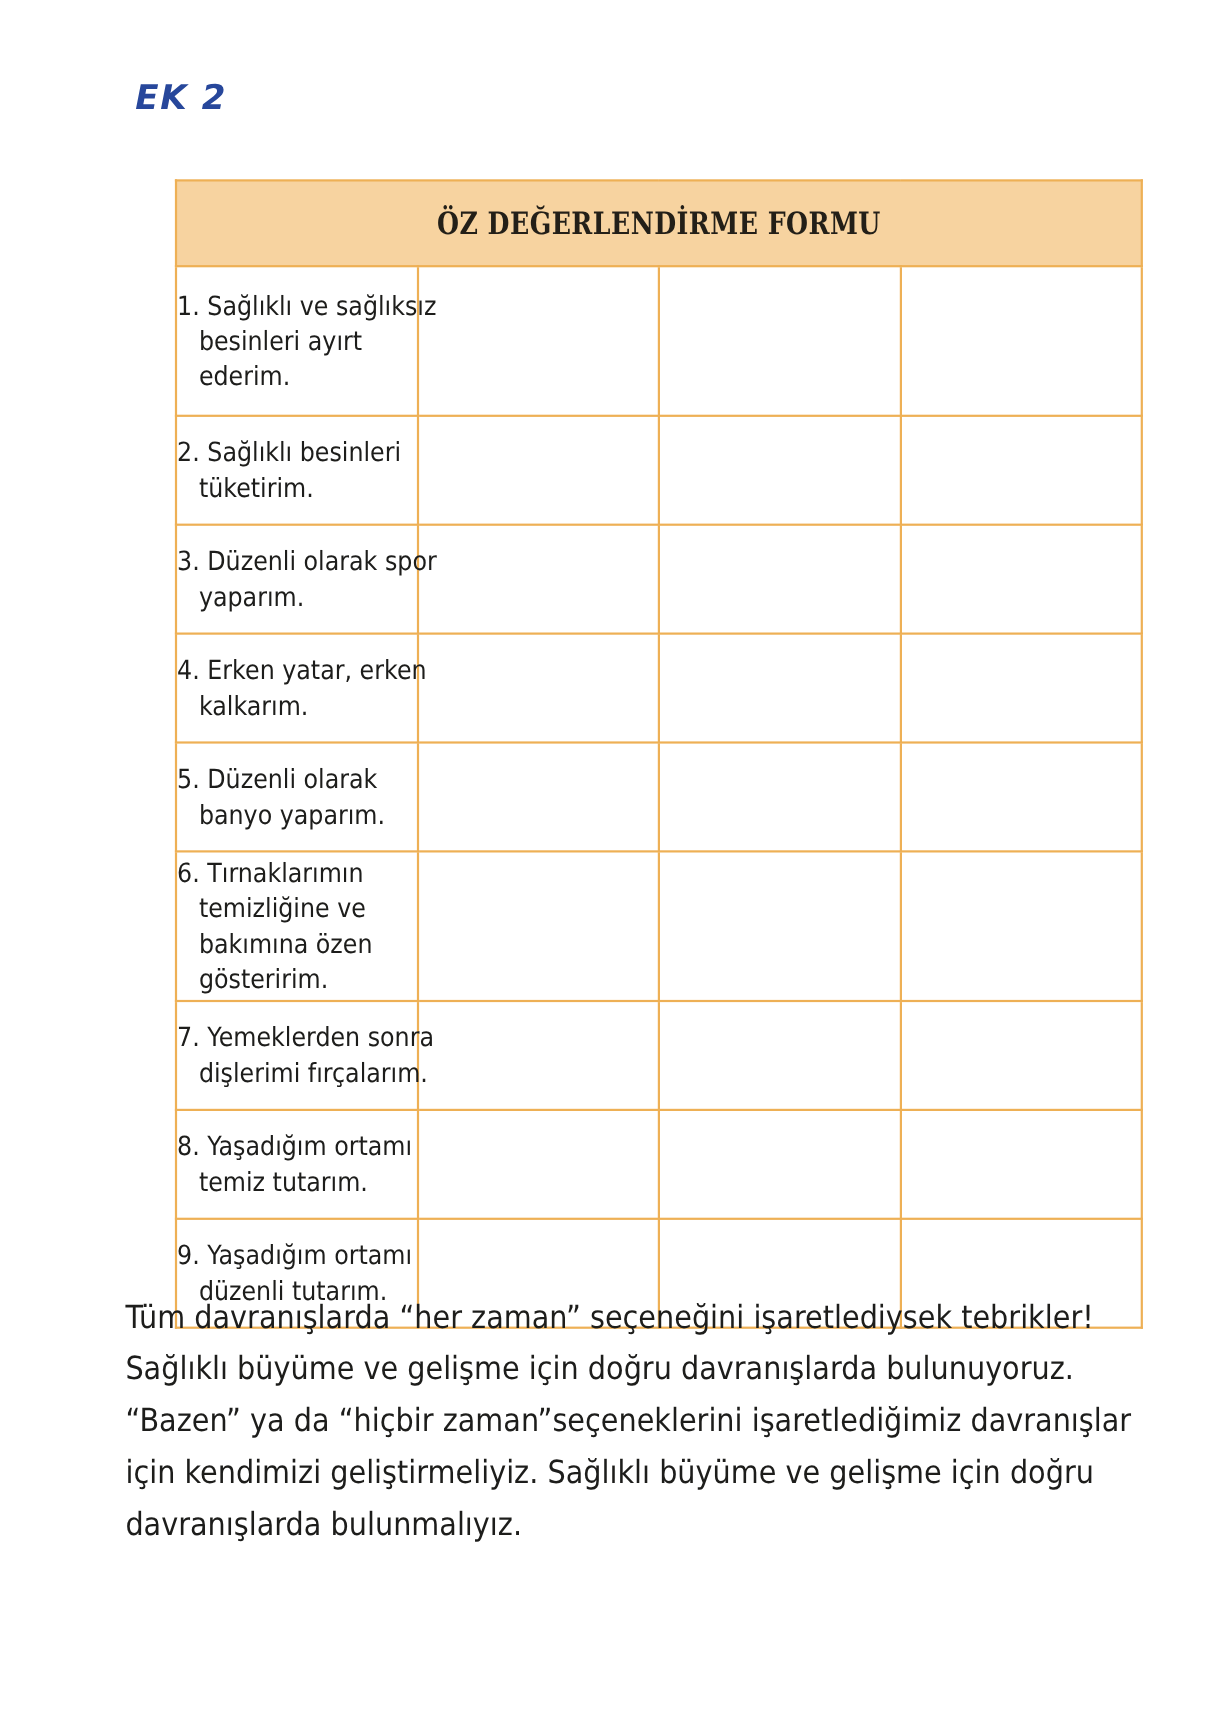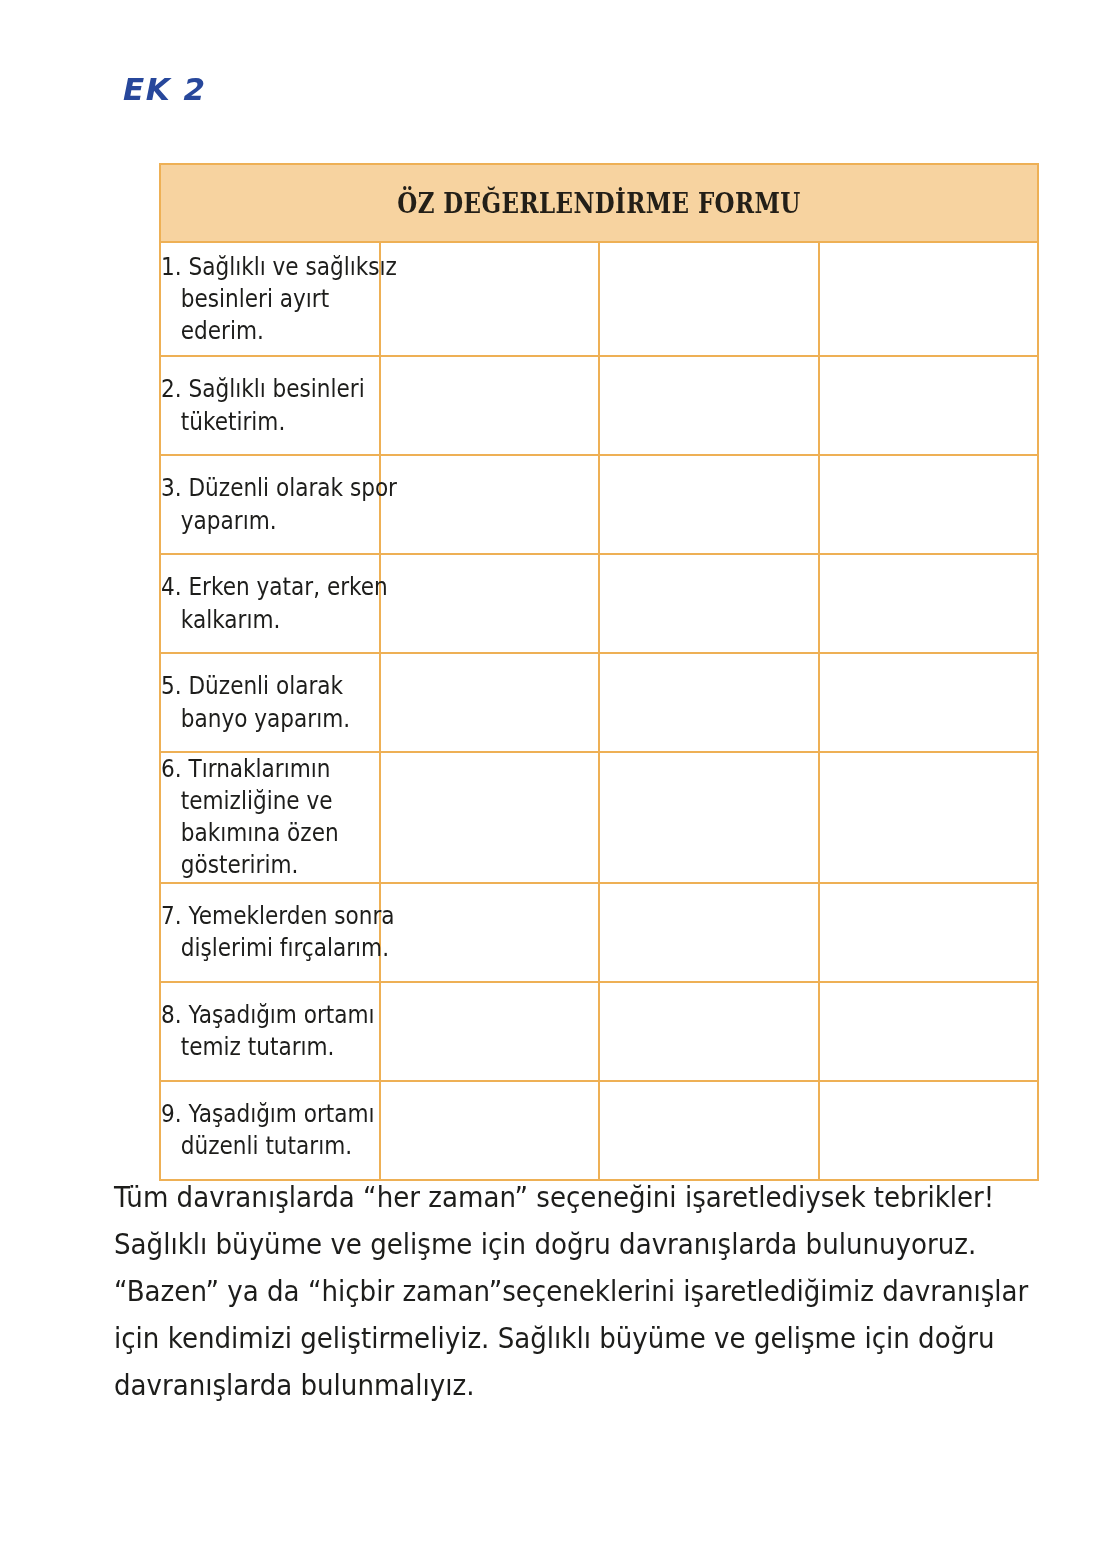--- a/index.html
+++ b/index.html
@@ -107,21 +107,21 @@
     transform: scaleX(0.9);
     transform-origin: left center;
     text-indent: -22px;
     padding-left: 22px;
     width: 111%;
   }
   .mark-cell {
     background: #ffffff;
   }
   .r-single { height: 99px; }
-  .r-double { height: 114px; }
+  .r-double { height: 136px; }
 
   
   .note {
     position: absolute;
     left: 114px;
     top: 1174px;
     width: 920px;
     font-family: "DejaVu Sans", sans-serif;
     font-size: 29px;
     line-height: 1.62;

